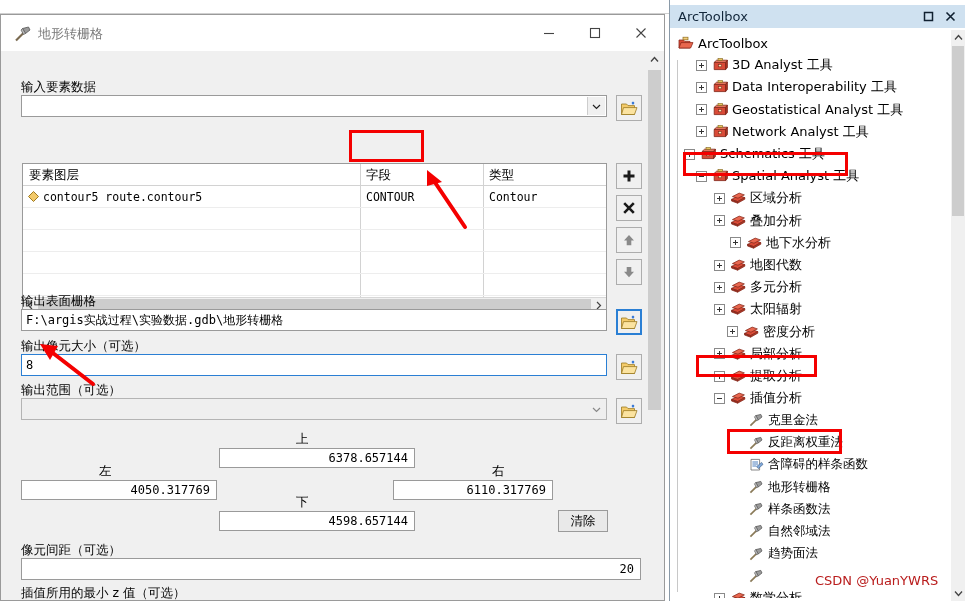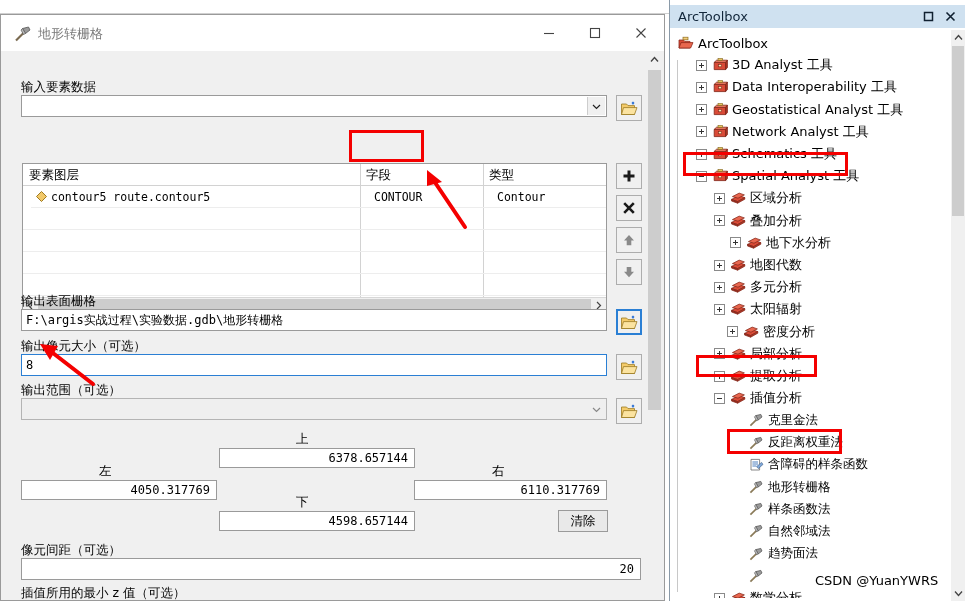--- a/index.html
+++ b/index.html
@@ -200,21 +200,21 @@
   .atb-vs-up{top:0;}
   .atb-vs-dn{bottom:0;}
   .atb-vs-thumb{
     position:absolute;left:1px;top:16px;width:12px;height:170px;background:#cdcdcd;
   }
 
   
   .redbox{position:absolute;border:3px solid #f40000;box-sizing:border-box;}
   .annot-svg{position:absolute;left:0;top:0;width:965px;height:601px;pointer-events:none;}
   .watermark{
-    position:absolute;font-size:13px;color:#000000;white-space:nowrap;
+    position:absolute;font-size:13px;color:#b91c1c;white-space:nowrap;
     font-family:"DejaVu Sans","Liberation Sans",sans-serif;
     text-align:right;
   }
   .topstrip{position:absolute;left:0;top:0;width:669px;height:14px;background:#ffffff;}
   .topstrip-line{position:absolute;left:0;top:13px;width:669px;height:1px;background:#d0d0d0;}
 </style>
 </head>
 <body>
 
 <div class="root">
@@ -293,21 +293,21 @@
 
       <div class="grid">
         <div class="grid-head">
           <span class="gh" style="left:6px;">要素图层</span>
           <span class="gh" style="left:343px;">字段</span>
           <span class="gh" style="left:466px;">类型</span>
         </div>
         <div class="col-sep" style="left:337px;height:133px;"></div>
         <div class="col-sep" style="left:460px;height:133px;"></div>
 
-        <div class="grid-row" style="top:22px;margin-left:8px;">
+        <div class="grid-row" style="top:22px;">
           <span class="polyicon">
             <svg width="13" height="13" viewBox="0 0 13 13">
               <path d="M6.5 1.5 L11.5 6.5 L6.5 11.5 L1.5 6.5 Z" fill="#f2c96a" stroke="#a07b20" stroke-width="1"></path>
             </svg>
           </span>
           <span class="cell" style="left:20px;">contour5 route.contour5</span>
           <span class="cell" style="left:343px;">CONTOUR</span>
           <span class="cell" style="left:466px;">Contour</span>
         </div>
         <div class="grid-row" style="top:44px;"></div>
@@ -375,21 +375,21 @@
       <div class="inputbox num" style="left:217px;top:397px;width:196px;height:20px;">
         <span>6378.657144</span>
       </div>
 
       <div class="lbl" style="left:97px;top:412px;">左</div>
       <div class="inputbox num" style="left:19px;top:429px;width:196px;height:20px;">
         <span>4050.317769</span>
       </div>
 
       <div class="lbl" style="left:490px;top:412px;">右</div>
-      <div class="inputbox num" style="left:412px;top:429px;width:193px;height:20px;">
+      <div class="inputbox num" style="left:391px;top:429px;width:160px;height:20px;">
         <span>6110.317769</span>
       </div>
 
       <div class="lbl" style="left:294px;top:443px;">下</div>
       <div class="inputbox num" style="left:217px;top:460px;width:196px;height:20px;">
         <span>4598.657144</span>
       </div>
 
       <div class="btn" style="left:556px;top:459px;width:50px;height:22px;">清除</div>
 
@@ -474,21 +474,21 @@
           <span class="texp plus"></span>
           <span class="ticon"><svg width="16" height="16" viewBox="0 0 16 16">
               <path d="M2.2 5.4 L13.6 5.4 L13.6 12.6 L2.2 12.6 Z" fill="#d94a36" stroke="#7e2417" stroke-width="0.8"></path>
               <path d="M2.2 5.4 L4.6 3.2 L15.4 3.2 L13.6 5.4 Z" fill="#ef7d66" stroke="#7e2417" stroke-width="0.8"></path>
               <path d="M13.6 5.4 L15.4 3.2 L15.4 10.6 L13.6 12.6 Z" fill="#b03525" stroke="#7e2417" stroke-width="0.8"></path>
               <rect x="6" y="1.6" width="4.6" height="1.9" fill="#e8c45f" stroke="#7e6017" stroke-width="0.6"></rect>
               <rect x="6.4" y="7.4" width="3.2" height="2.4" fill="#f7e6b6" stroke="#7e2417" stroke-width="0.6"></rect>
             </svg></span>
           <span class="tlabel">Geostatistical Analyst 工具</span>
         </div>
-        <div class="tnode" style="left: 24px; top: 113px;">
+        <div class="tnode" style="left: 12px; top: 113px;">
           <span class="texp plus"></span>
           <span class="ticon"><svg width="16" height="16" viewBox="0 0 16 16">
               <path d="M2.2 5.4 L13.6 5.4 L13.6 12.6 L2.2 12.6 Z" fill="#d94a36" stroke="#7e2417" stroke-width="0.8"></path>
               <path d="M2.2 5.4 L4.6 3.2 L15.4 3.2 L13.6 5.4 Z" fill="#ef7d66" stroke="#7e2417" stroke-width="0.8"></path>
               <path d="M13.6 5.4 L15.4 3.2 L15.4 10.6 L13.6 12.6 Z" fill="#b03525" stroke="#7e2417" stroke-width="0.8"></path>
               <rect x="6" y="1.6" width="4.6" height="1.9" fill="#e8c45f" stroke="#7e6017" stroke-width="0.6"></rect>
               <rect x="6.4" y="7.4" width="3.2" height="2.4" fill="#f7e6b6" stroke="#7e2417" stroke-width="0.6"></rect>
             </svg></span>
           <span class="tlabel">Schematics 工具</span>
         </div>

